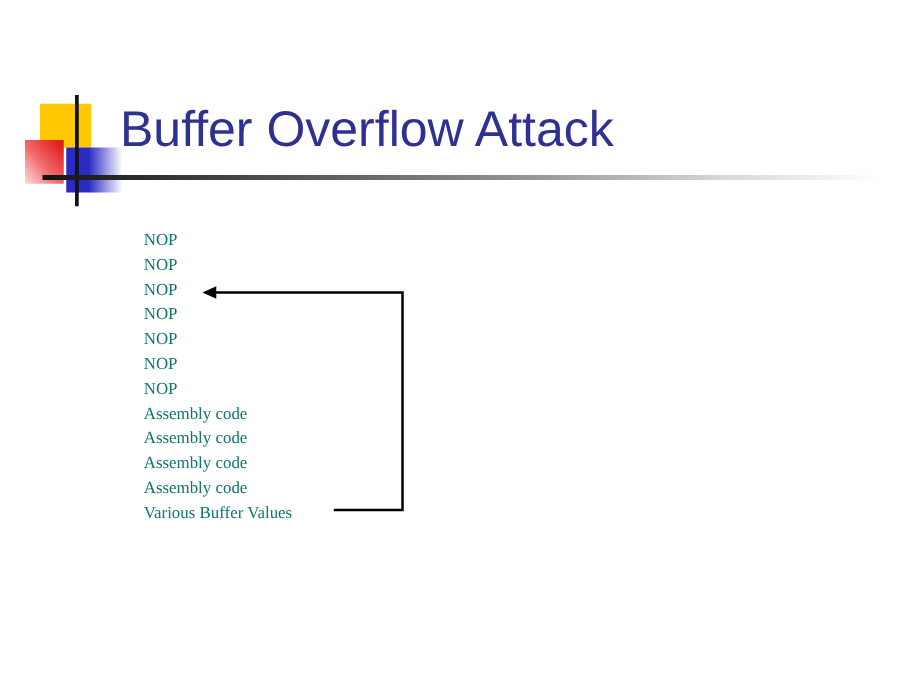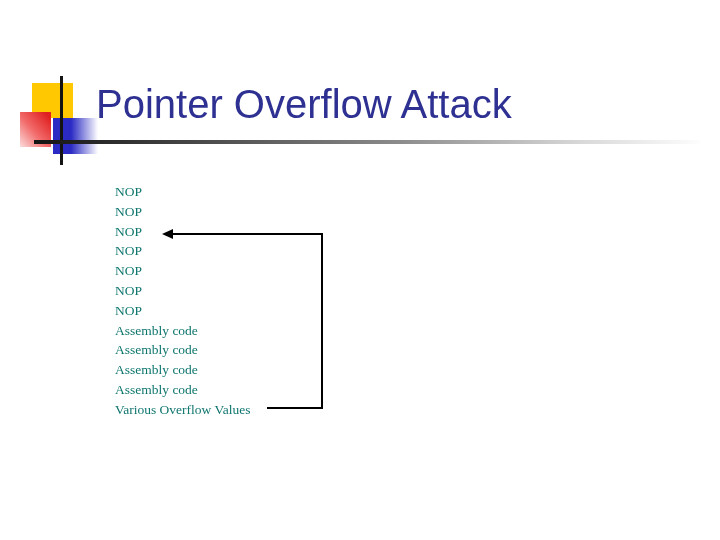--- a/index.html
+++ b/index.html
@@ -84,35 +84,35 @@
 <body>
 
 <div class="slide">
 
   <div class="sq sq-yellow"></div>
   <div class="sq sq-red"></div>
   <div class="sq sq-blue"></div>
   <div class="v-line"></div>
   <div class="h-rule"></div>
 
-  <h1 class="title">Pointer Overflow Attack</h1>
+  <h1 class="title">Buffer Overflow Attack</h1>
 
   <div class="stack">
     <div class="line">NOP</div>
     <div class="line">NOP</div>
     <div class="line">NOP</div>
     <div class="line">NOP</div>
     <div class="line">NOP</div>
     <div class="line">NOP</div>
     <div class="line">NOP</div>
     <div class="line">Assembly code</div>
     <div class="line">Assembly code</div>
     <div class="line">Assembly code</div>
     <div class="line">Assembly code</div>
-    <div class="line">Various Overflow Values</div>
+    <div class="line">Various Buffer Values</div>
   </div>
 
   <svg class="arrow-svg" viewBox="0 0 720 540" xmlns="http://www.w3.org/2000/svg">
     <path d="M 267 408 H 322 V 234 H 172" fill="none" stroke="#000000" stroke-width="2"></path>
     <polygon points="162,234 173,229 173,239" fill="#000000"></polygon>
   </svg>
 
 </div>
 
 </body></html>

